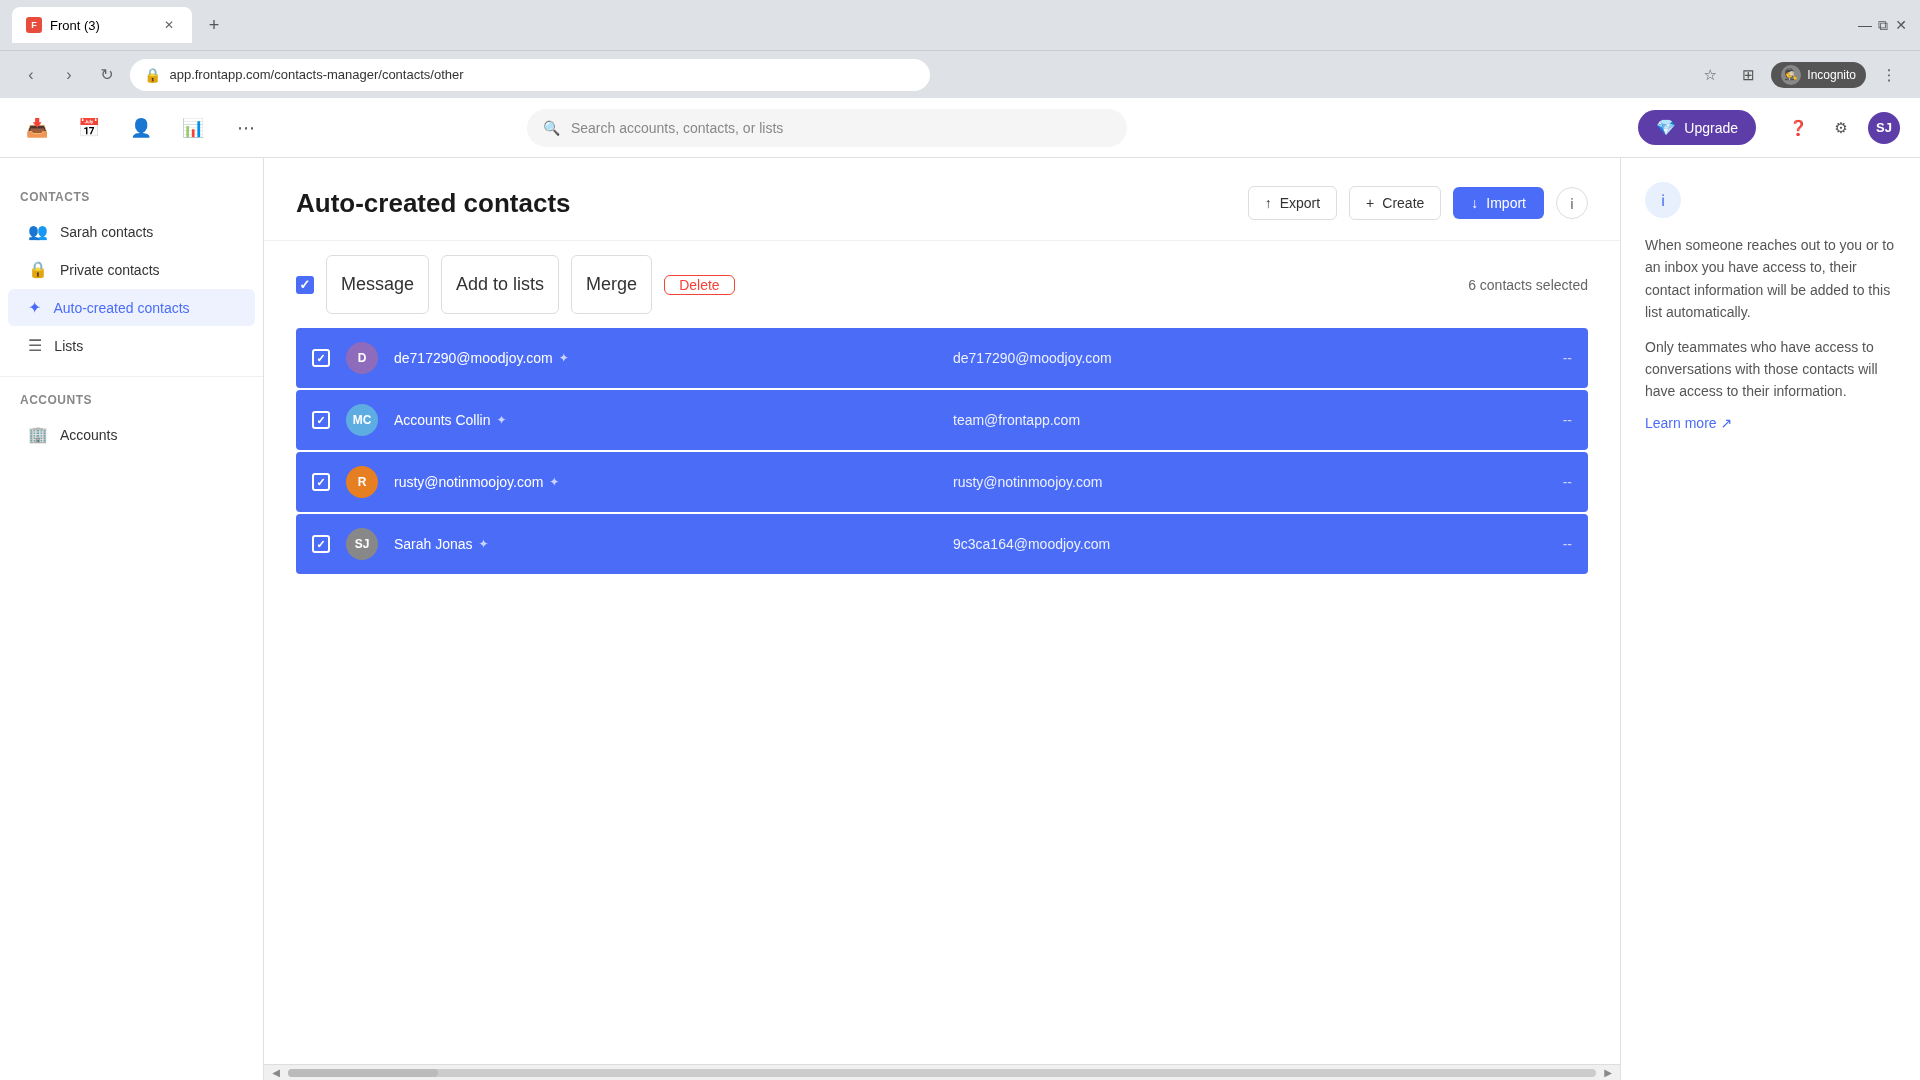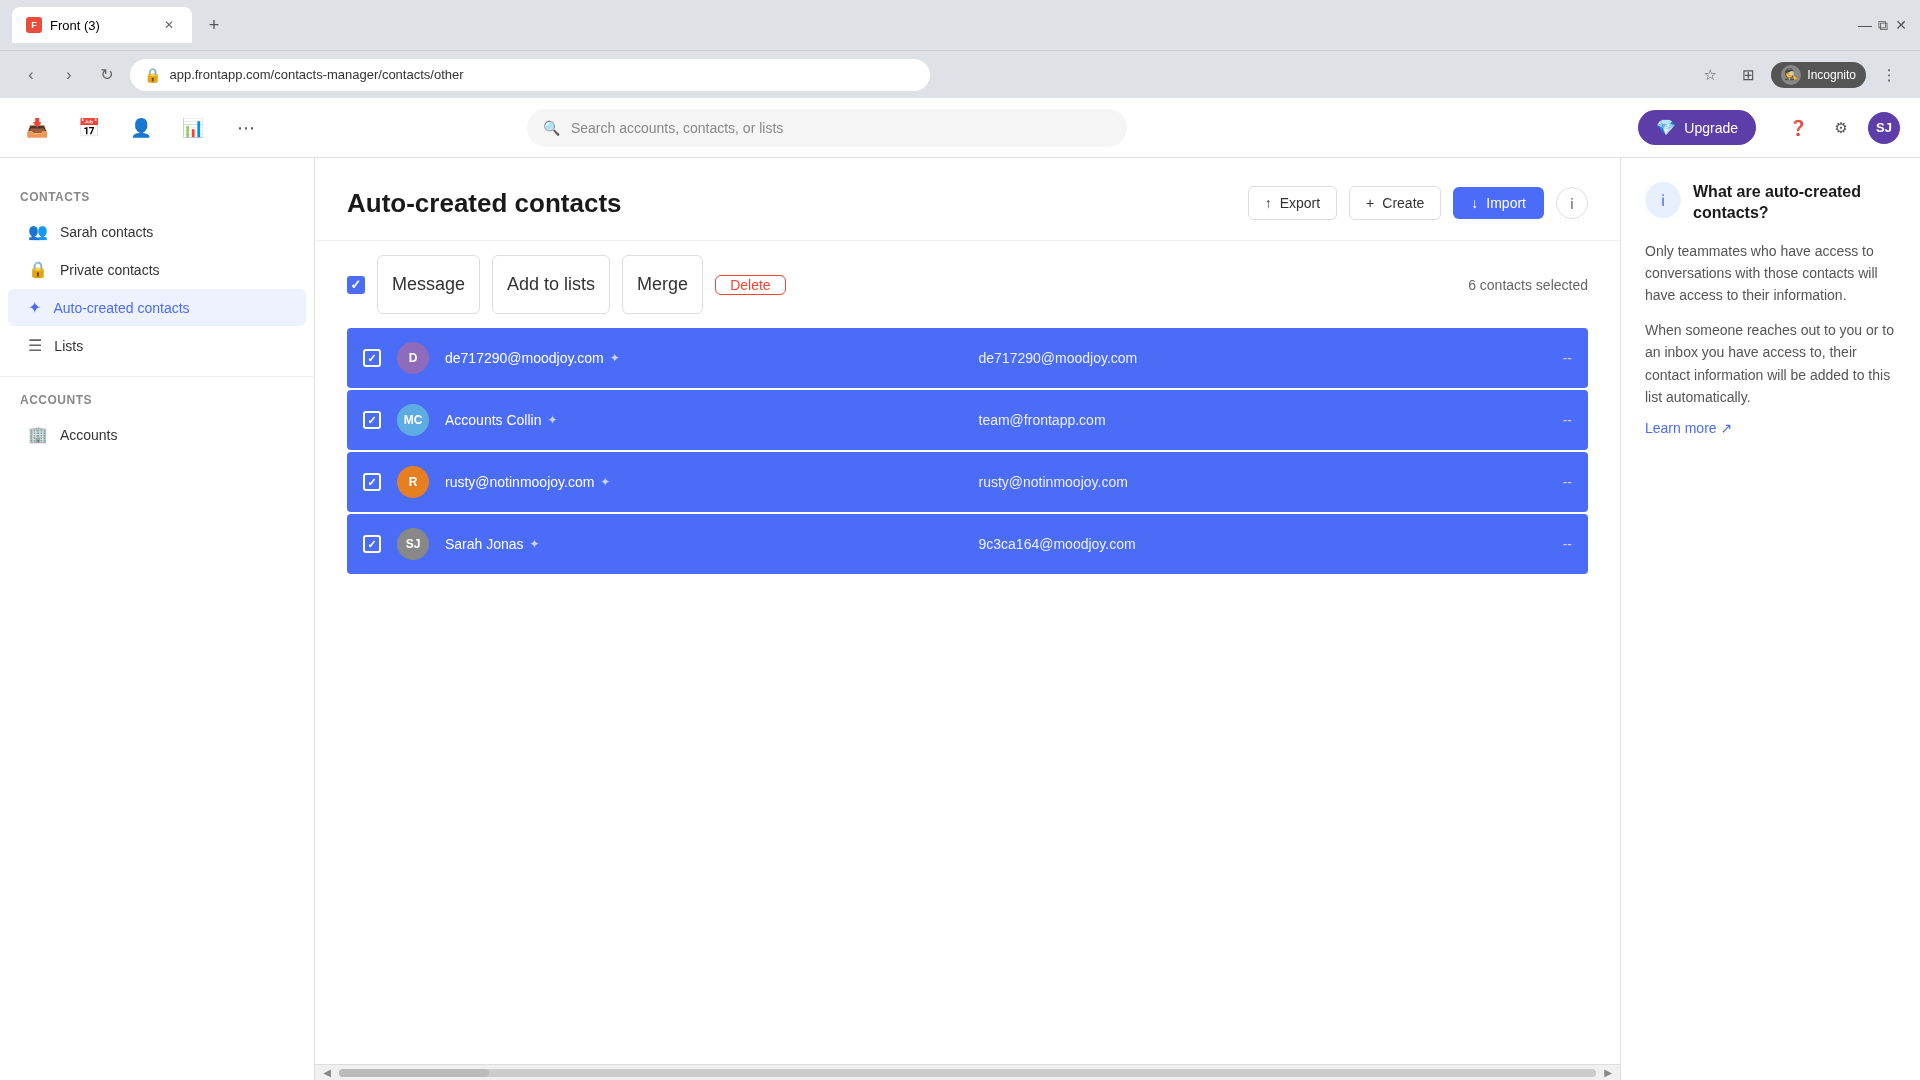--- a/index.html
+++ b/index.html
@@ -29,21 +29,21 @@
     .toolbar-search { flex: 1; max-width: 600px; background: #f5f5f5; border-radius: 20px; height: 38px; display: flex; align-items: center; padding: 0 16px; gap: 10px; font-size: 14px; color: #888; margin: 0 auto; }
     .upgrade-btn { background: #5d3ea8; color: white; border-radius: 20px; padding: 8px 18px; font-size: 14px; font-weight: 500; display: flex; align-items: center; gap: 8px; cursor: pointer; border: none; margin-left: auto; }
     .diamond-icon { font-size: 16px; }
     .toolbar-right { display: flex; align-items: center; gap: 12px; margin-left: 12px; }
     .user-avatar { width: 32px; height: 32px; background: #5d3ea8; border-radius: 50%; display: flex; align-items: center; justify-content: center; color: white; font-size: 13px; font-weight: 600; }
 
     
     .main-layout { display: flex; height: calc(1080px - 158px); }
 
     
-    .sidebar { width: 315px; background: white; border-right: 1px solid #e0e0e0; padding: 20px 0; flex-shrink: 0; }
+    .sidebar { width: 264px; background: white; border-right: 1px solid #e0e0e0; padding: 20px 0; flex-shrink: 0; }
     .sidebar-section-label { font-size: 12px; color: #888; font-weight: 600; padding: 4px 20px 8px; text-transform: uppercase; letter-spacing: 0.5px; }
     .sidebar-item { display: flex; align-items: center; gap: 12px; padding: 9px 20px; cursor: pointer; font-size: 14px; color: #333; border-radius: 6px; margin: 1px 8px; }
     .sidebar-item.active { background: #eef2ff; color: #4a6cf7; font-weight: 500; }
     .sidebar-icon { font-size: 16px; color: #666; }
     .sidebar-item.active .sidebar-icon { color: #4a6cf7; }
     .sidebar-divider { height: 1px; background: #f0f0f0; margin: 12px 0; }
     .sidebar-section { margin-top: 8px; }
 
     
     .content-area { flex: 1; overflow: hidden; display: flex; flex-direction: column; background: #fff; }
@@ -276,22 +276,21 @@
       <div style="flex:1; height:8px; background:#ccc; border-radius:4px; margin:0 4px;">
         <div class="scroll-thumb"></div>
       </div>
       <div class="scroll-right-btn">▶</div>
     </div>
   </div>
 
   <div class="info-panel">
     <div class="info-panel-header">
       <div class="info-icon">ℹ</div>
-      <div class="info-title">What are auto-created contacts?</div>
-    </div>
+    </div>
+    <p class="info-body">When someone reaches out to you or to an inbox you have access to, their contact information will be added to this list automatically.</p>
     <p class="info-body">Only teammates who have access to conversations with those contacts will have access to their information.</p>
-    <p class="info-body">When someone reaches out to you or to an inbox you have access to, their contact information will be added to this list automatically.</p>
     <a class="learn-more">
       <span>Learn more</span>
       <span>↗</span>
     </a>
   </div>
 </div>
 
 </body></html>

